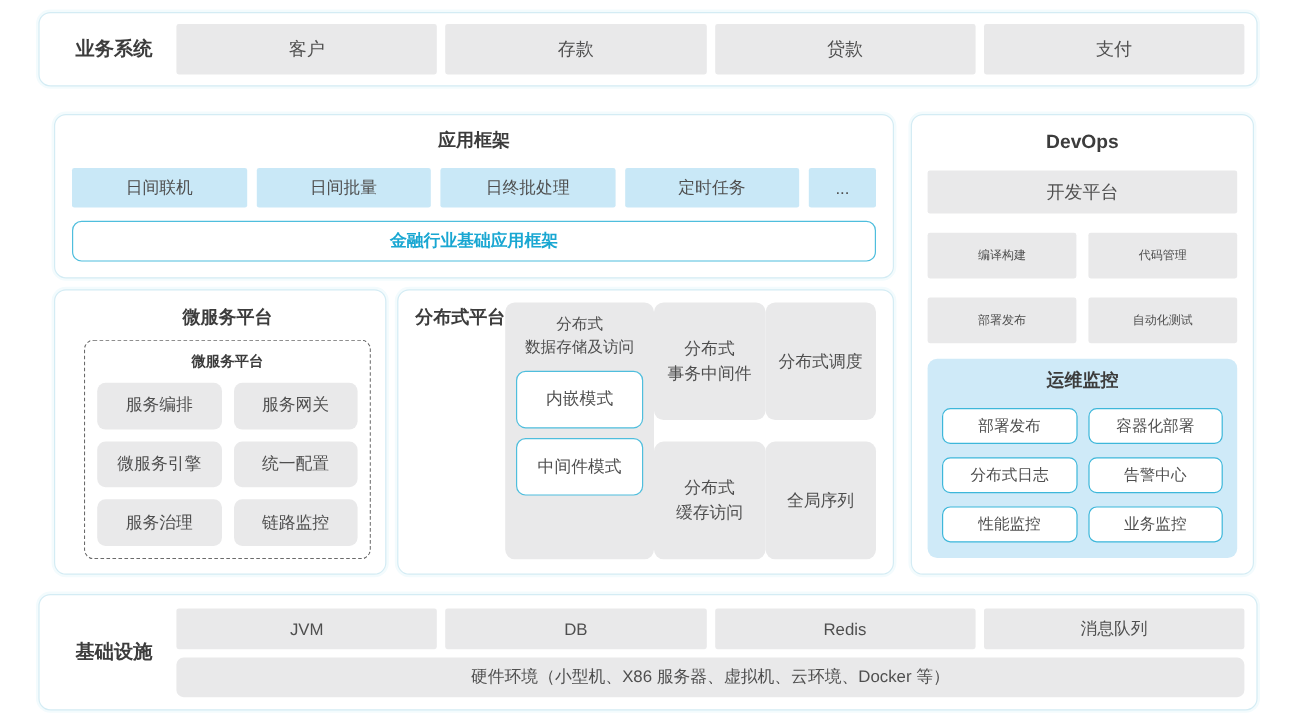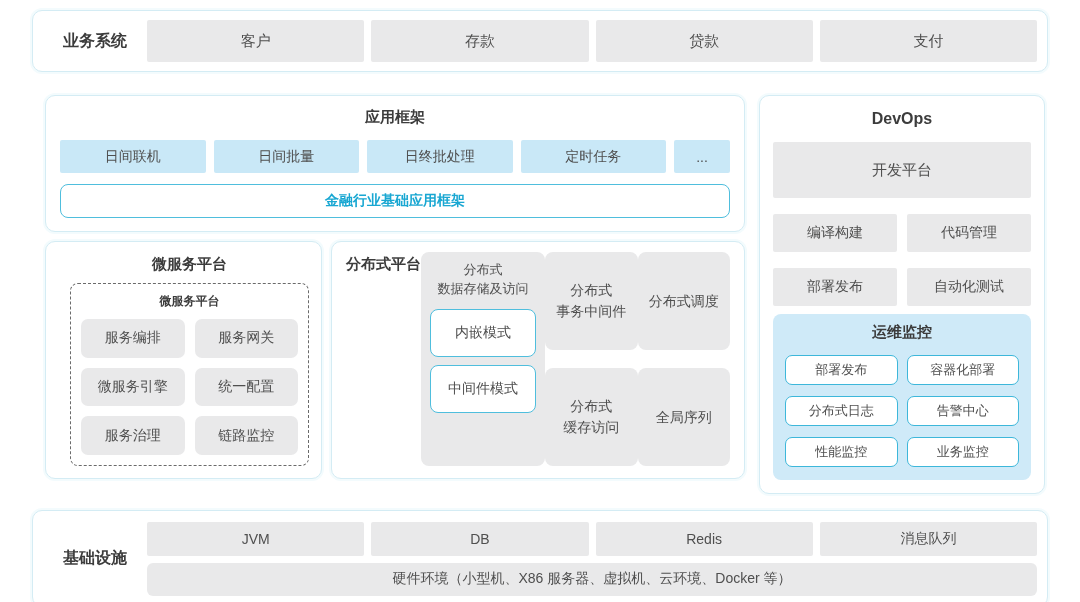--- a/index.html
+++ b/index.html
@@ -96,23 +96,23 @@
   .dist-col { flex: 1; display: flex; flex-direction: column; gap: 18px; }
   .dist-cell {
     flex: 1; background: #e9e9ea; border-radius: 8px;
     display: flex; flex-direction: column; align-items: center; justify-content: center;
     font-size: 14px; color: #4f4f4f; line-height: 1.5;
   }
 
   
   .devops { flex: 1; padding: 12px 13px 13px 13px; display: flex; flex-direction: column; }
   .devops .card-title { font-size: 16px; margin: 2px 0 14px 0; }
-  .devops .platform-chip { height: 56px; font-size: 15px; margin-bottom: 16px; }
+  .devops .platform-chip { height: 36px; font-size: 15px; margin-bottom: 16px; }
   .tools-grid { gap: 16px 10px; margin-bottom: 8px; }
-  .tools-grid .chip { height: 38px; font-size: 14px; }
+  .tools-grid .chip { height: 38px; font-size: 10px; }
   .monitor-panel {
     background: #cfeaf8; border-radius: 8px;
     padding: 9px 12px 13px 12px; margin-top: auto;
   }
   .monitor-panel .panel-title {
     text-align: center; font-size: 15px; font-weight: 600; color: #3c3c3c;
     margin-bottom: 13px;
   }
   .monitor-grid { gap: 11px 9px; }
   .monitor-grid .chip {

